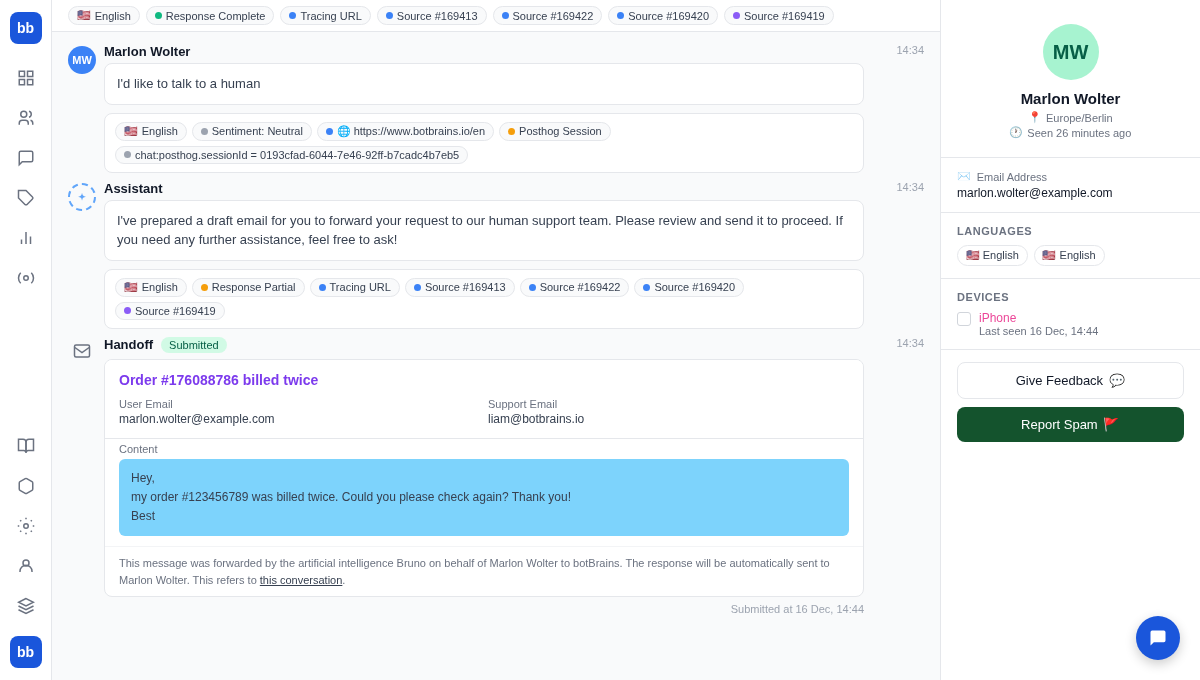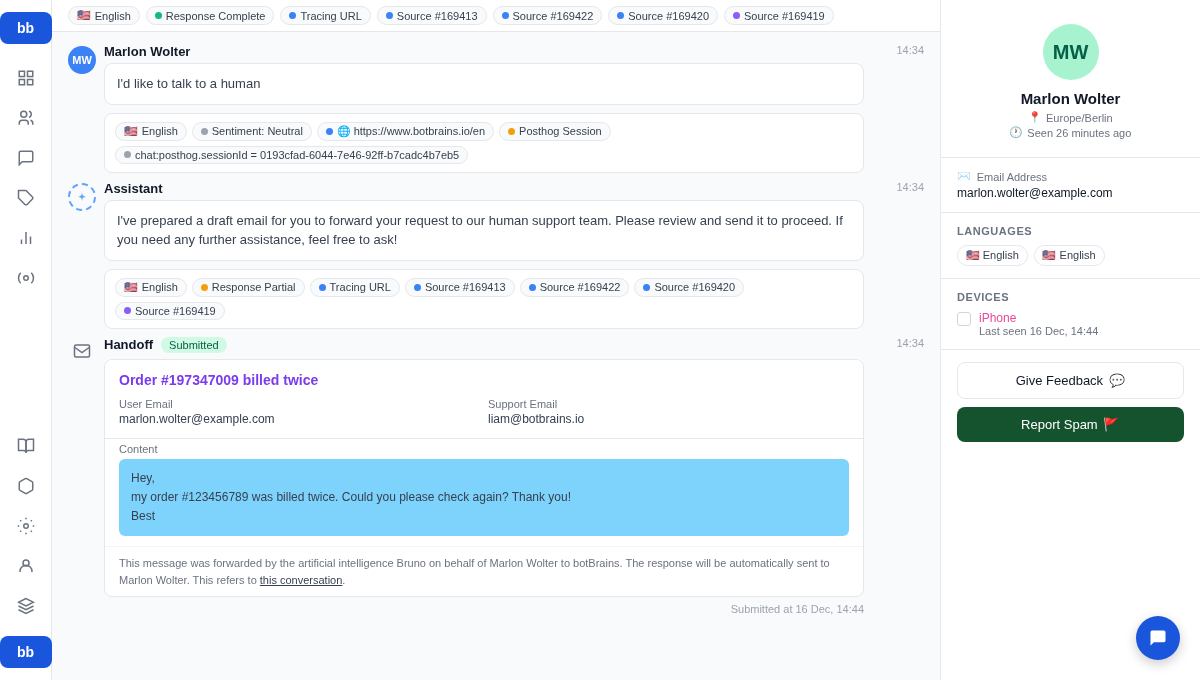--- a/index.html
+++ b/index.html
@@ -11,21 +11,21 @@
       background: #fff;
       border-right: 1px solid #e5e7eb;
       display: flex;
       flex-direction: column;
       align-items: center;
       padding: 12px 0;
       gap: 4px;
       flex-shrink: 0;
     }
     .sidebar-logo {
-      width: 52px; height: 32px;
+      width: 32px; height: 32px;
       background: #1a56db;
       border-radius: 8px;
       display: flex; align-items: center; justify-content: center;
       color: white; font-weight: 700; font-size: 14px;
       margin-bottom: 12px;
     }
     .sidebar-icon {
       width: 36px; height: 36px;
       border-radius: 8px;
       display: flex; align-items: center; justify-content: center;
@@ -529,21 +529,21 @@
             <path d="m22 7-10 7L2 7"></path>
           </svg>
       </div>
       <div class="handoff-content">
         <div class="handoff-header">
           <span class="handoff-label">Handoff</span>
           <span class="badge-submitted">Submitted</span>
         </div>
         <div class="handoff-card">
           <div class="handoff-card-header">
-            <div class="handoff-title">Order #197347009 billed twice</div>
+            <div class="handoff-title">Order #176088786 billed twice</div>
             <div class="handoff-fields">
               <div>
                 <div class="handoff-field-label">User Email</div>
                 <div class="handoff-field-value">marlon.wolter@example.com</div>
               </div>
               <div>
                 <div class="handoff-field-label">Support Email</div>
                 <div class="handoff-field-value">liam@botbrains.io</div>
               </div>
             </div>

